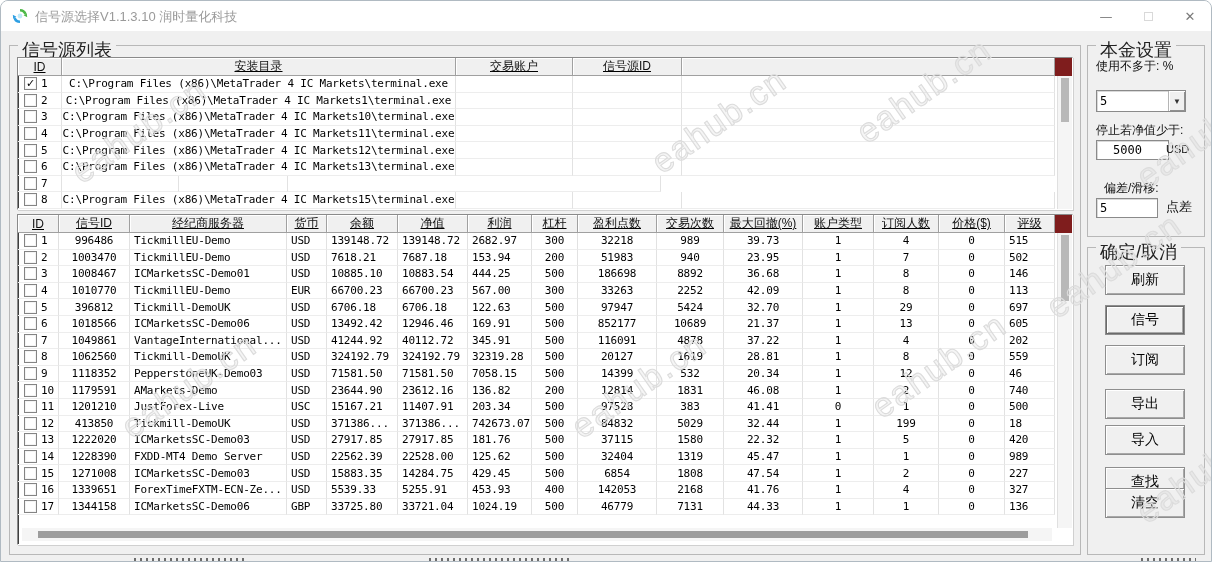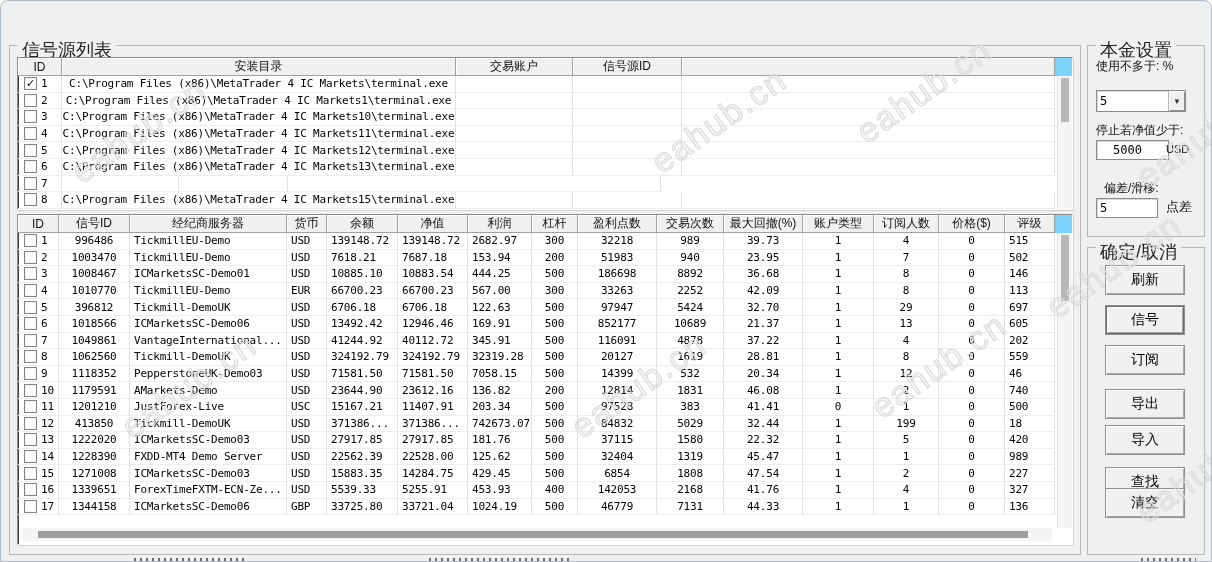--- a/index.html
+++ b/index.html
@@ -18,21 +18,21 @@
   .win-btn.max-box span { display:block; width:9px; height:9px; border:1px solid #d9d9d9; }
   
   .groupbox { position:absolute; border:1px solid #b8b8b8; background:transparent; }
   .glabel { position:absolute; top:-8px; left:8px; background:#f0f0f0; padding:0 4px;
             font-size:18px; color:#222; white-space:nowrap; }
   
   .lv { position:absolute; background:#ffffff;
         border-top:1px solid #8a8a8a; border-left:1px solid #8a8a8a;
         border-right:1px solid #ffffff; border-bottom:1px solid #ffffff;
         box-shadow: inset 1px 1px 0 #404040, 1px 1px 0 #d0d0d0; overflow:hidden; }
-  .lv-head { display:flex; height:18px; background:#7dd3fc; position:relative; z-index:2; }
+  .lv-head { display:flex; height:18px; background:#7f1d1d; position:relative; z-index:2;text-decoration:underline; }
   .lv-hcell { height:18px; font-size:12px; color:#111; background:#f0f0f0;
               border-right:1px solid #a0a0a0; border-bottom:1px solid #a0a0a0;
               box-shadow: inset 1px 1px 0 #ffffff; display:flex; align-items:center;
               padding:0 4px; white-space:nowrap; overflow:hidden; flex:0 0 auto; }
   .lv-body { position:relative; }
   .lv-row { display:flex; }
   .lv-cell { font-size:11px; font-family:"DejaVu Sans Mono", monospace; letter-spacing:-0.2px;
              color:#000; border-right:1px solid #e2e2e2; border-bottom:1px solid #ededed;
              display:flex; align-items:center; padding:0 4px; white-space:nowrap;
              overflow:hidden; flex:0 0 auto; }
@@ -71,20 +71,37 @@
         transform:rotate(-35deg); pointer-events:none; z-index:40; white-space:nowrap; }
   
   .cutmark { position:absolute; bottom:0; height:3px;
              background:repeating-linear-gradient(90deg,#6d6d6d 0 2px, transparent 2px 6px); }
 </style>
 </head>
 <body>
 
 <div class="window">
 
+  <div class="titlebar">
+    <svg class="app-icon" viewBox="0 0 18 18">
+      <path d="M9 2 a7 7 0 0 1 6.6 4.6 l-2.4 0.9 a4.4 4.4 0 0 0 -4.2 -3z" fill="#4db848"></path>
+      <path d="M9 16 a7 7 0 0 1 -6.6 -4.6 l2.4 -0.9 a4.4 4.4 0 0 0 4.2 3z" fill="#2e9fe3"></path>
+      <path d="M15.8 6.2 l0.4 4.1 -3.6 -2z" fill="#4db848"></path>
+      <path d="M2.2 11.8 l-0.4 -4.1 3.6 2z" fill="#2e9fe3"></path>
+      <circle cx="9" cy="9" r="2.4" fill="#bfe9f7"></circle>
+    </svg>
+    <span class="title-text">信号源选择V1.1.3.10 润时量化科技</span>
+    <div class="win-controls">
+      <div class="win-btn">—</div>
+      <div class="win-btn max-box">
+          <span></span>
+        </div>
+      <div class="win-btn">✕</div>
+    </div>
+  </div>
 
   <div class="groupbox" style="left:8px; top:44px; width:1072px; height:510px;">
     <span class="glabel">信号源列表</span>
   </div>
 
   <div class="lv" style="left:16px; top:56px; width:1056px; height:153px;">
     <div class="lv-head" id="term-head">
         <div class="lv-hcell al-c" style="width: 44px;">ID</div>
         <div class="lv-hcell al-c" style="width: 394px;">安装目录</div>
         <div class="lv-hcell al-c" style="width: 117px;">交易账户</div>

